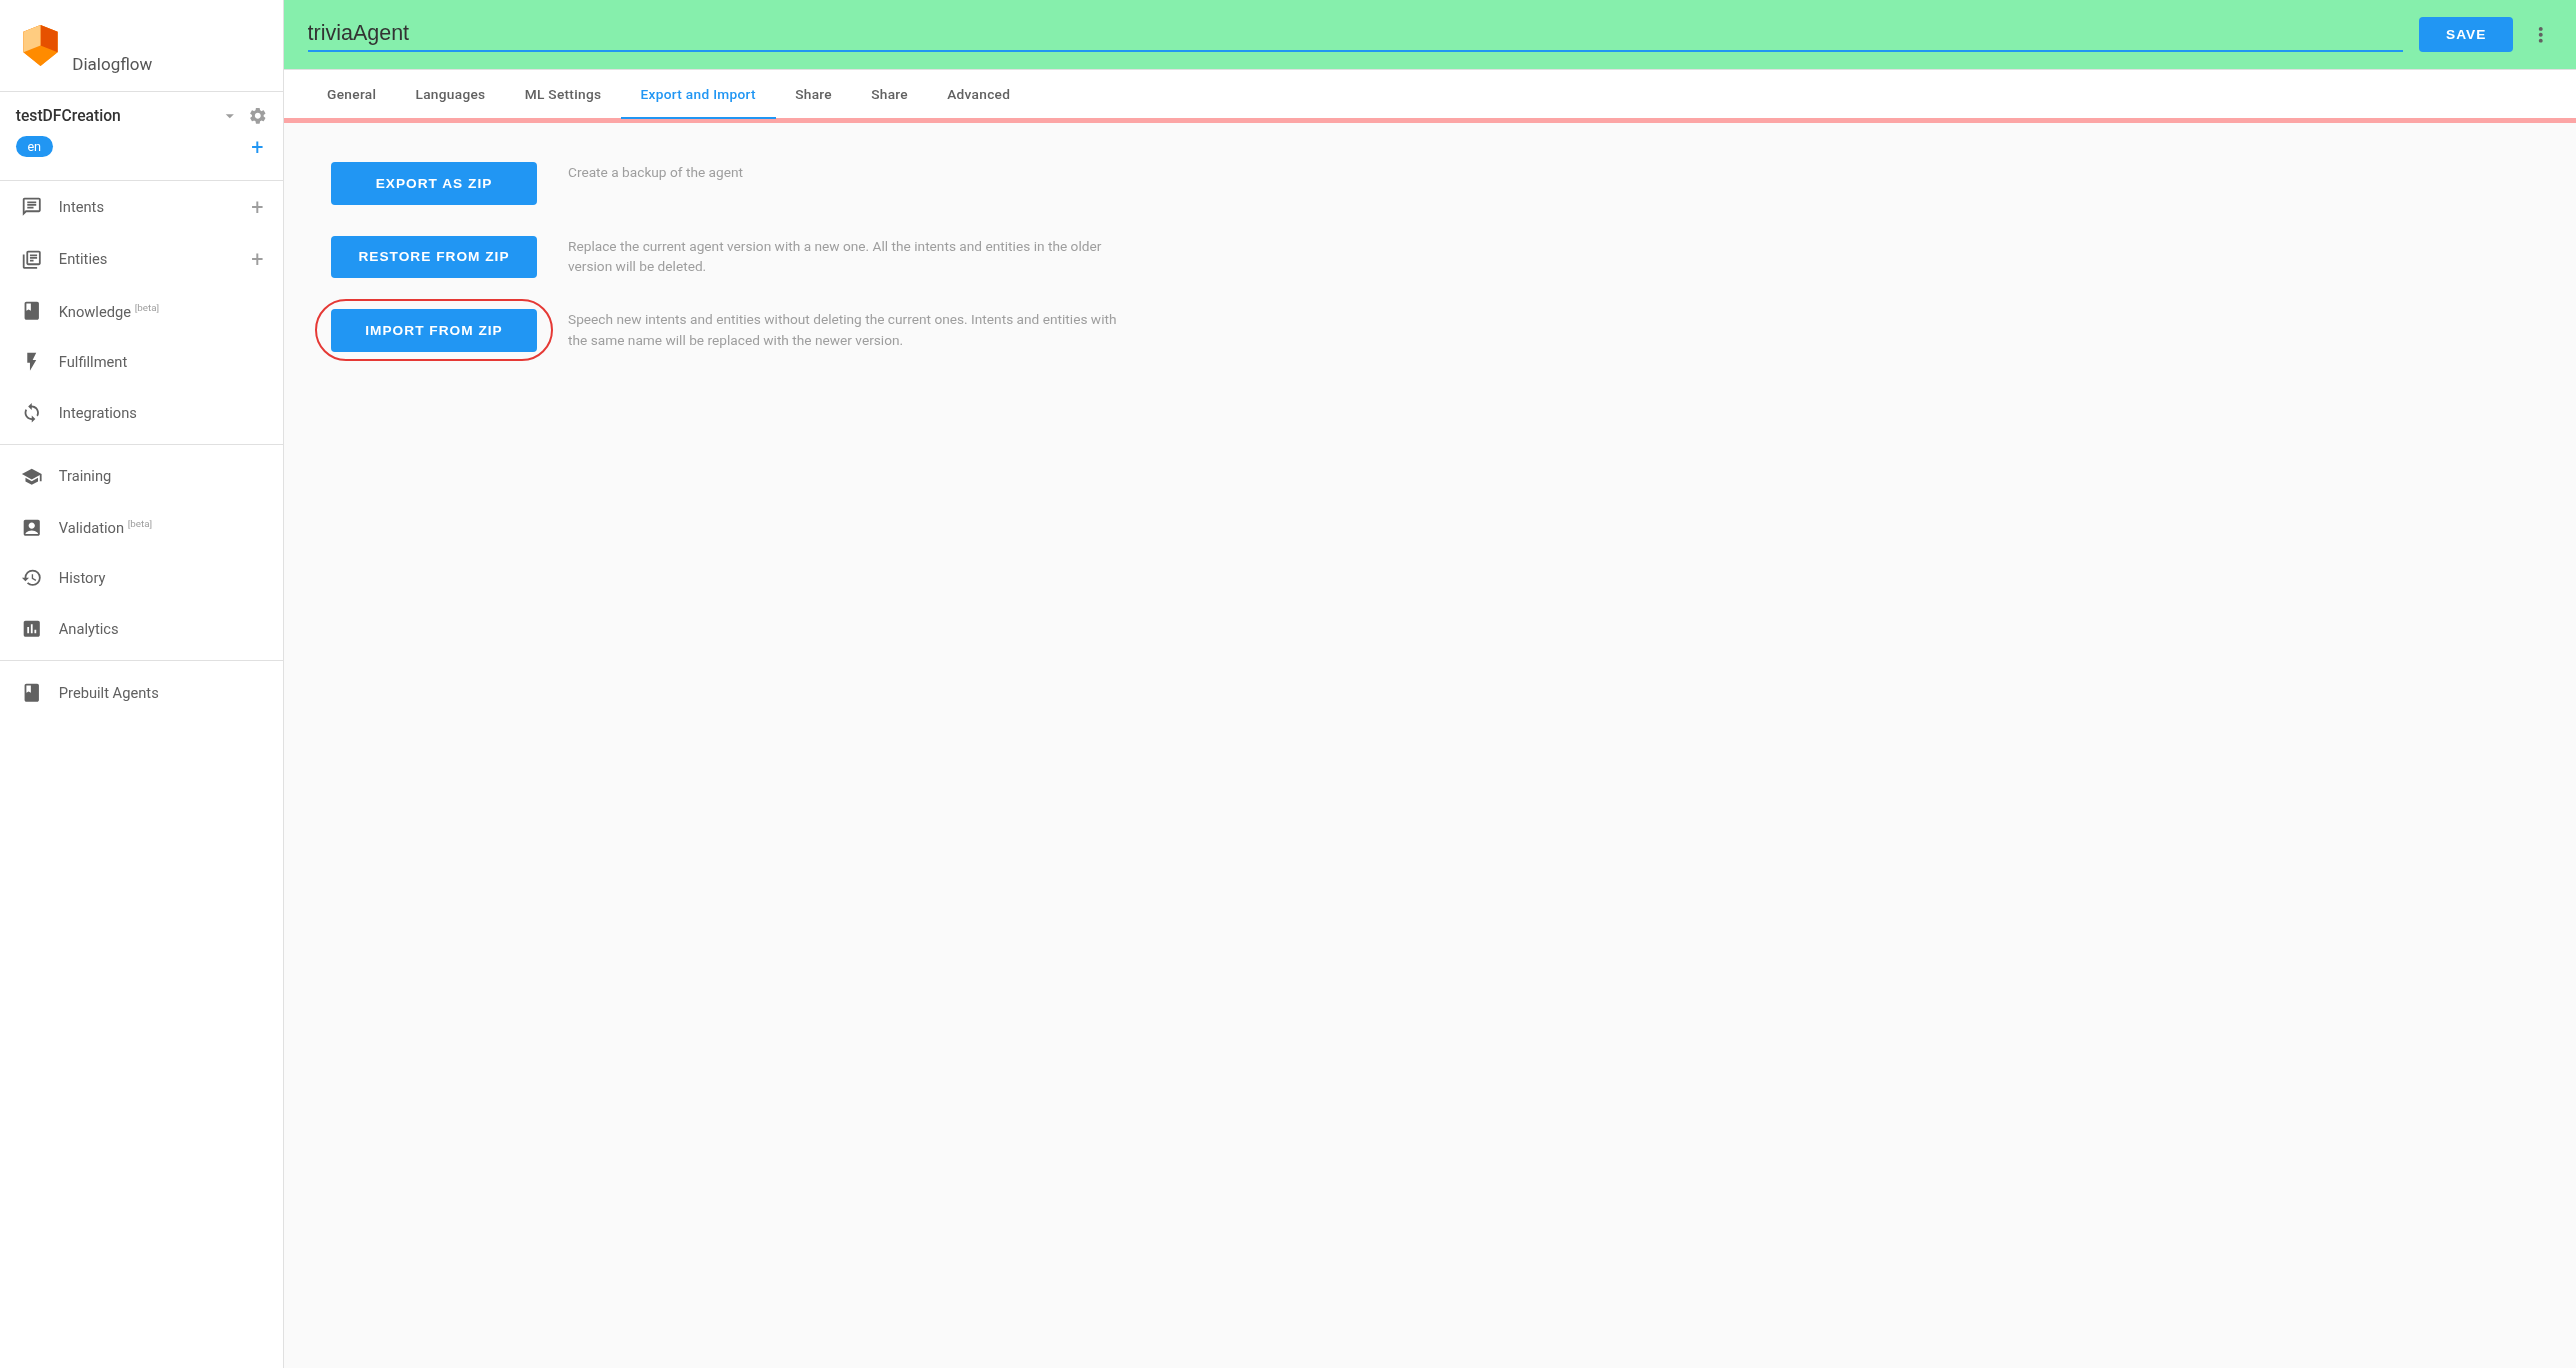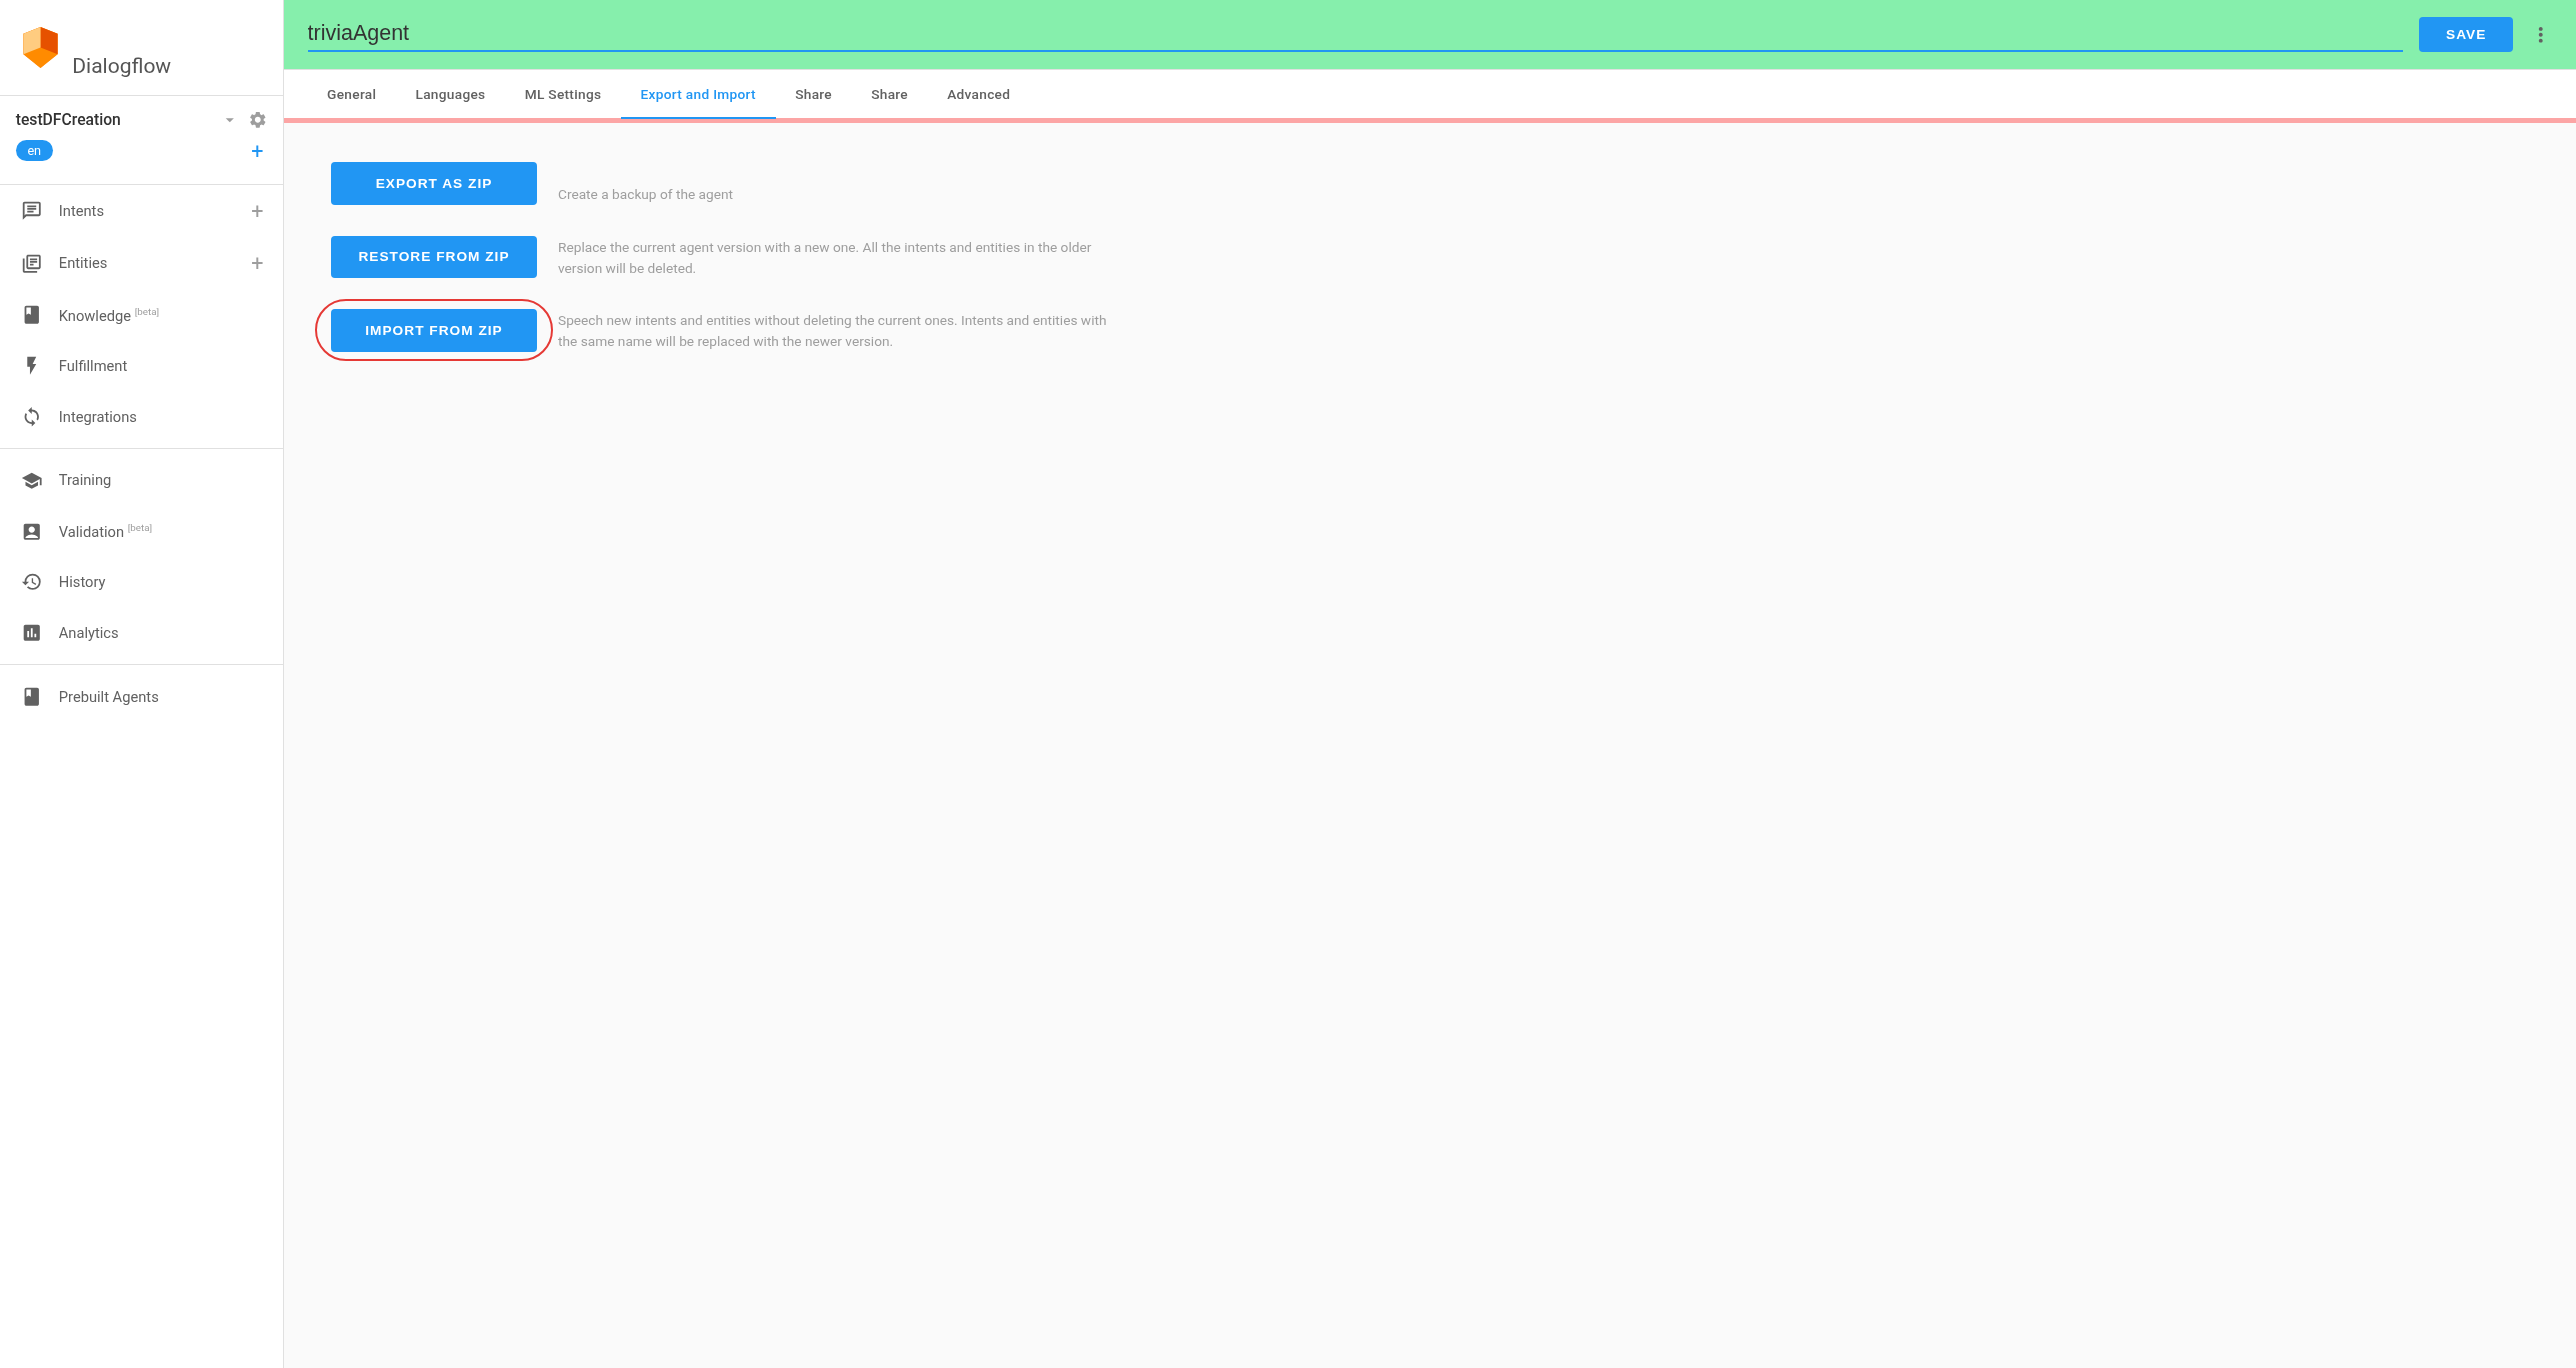--- a/index.html
+++ b/index.html
@@ -24,21 +24,21 @@
       border-bottom: 1px solid #e0e0e0;
     }
 
     .logo-icon {
       width: 41px;
       height: 41px;
       margin-right: 11.7px;
     }
 
     .logo-text {
-      font-size: 21px;
+      font-size: 17px;
       color: #555;
       font-weight: 400;
       margin-top: 36px;
     }
 
     .agent-section {
       padding: 13.7px 15.7px 0;
       border-bottom: 1px solid #e0e0e0;
     }
 
@@ -225,23 +225,23 @@
     
     .content-area {
       flex: 1;
       padding: 39px 47px;
       overflow-y: auto;
       background: #fafafa;
     }
 
     .action-row {
       display: flex;
-      align-items: flex-end;
+      align-items: flex-start;
       margin-bottom: 31px;
-      gap: 21px;
+      gap: 31px;
     }
 
     .action-btn {
       background: #2196f3;
       color: white;
       border: none;
       border-radius: 3.9px;
       padding: 13.7px 27px;
       font-size: 13.7px;
       font-weight: 700;

